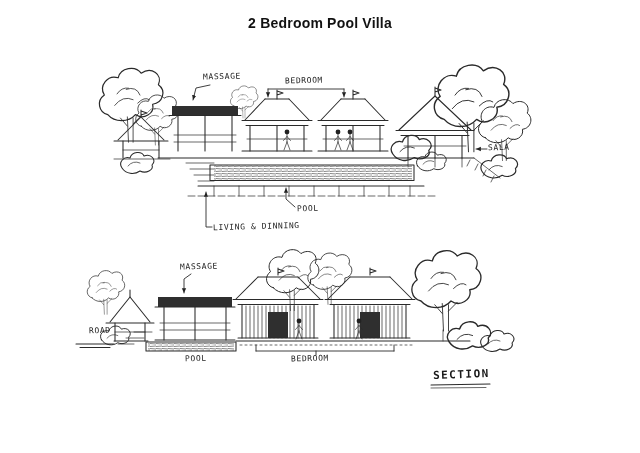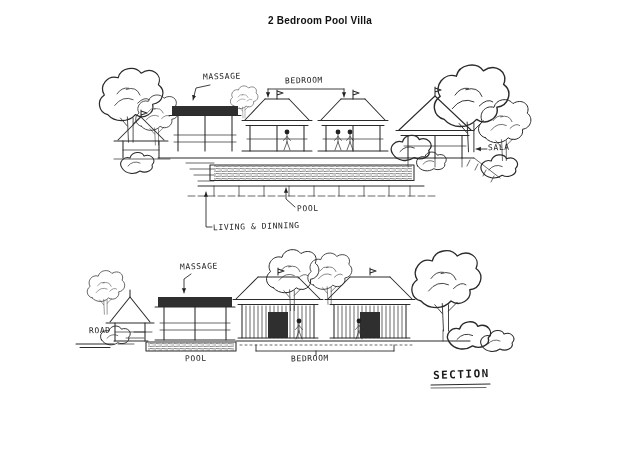--- a/index.html
+++ b/index.html
@@ -2,21 +2,21 @@
 <html><head>
 <meta charset="utf-8">
 <style>
   html,body { margin:0; padding:0; background:#ffffff; }
   .page {
     position:relative; width:640px; height:453px; background:#ffffff;
     overflow:hidden; font-family:"Liberation Sans", sans-serif;
   }
   .title {
     position:absolute; top:15px; left:0; width:100%;
-    text-align:center; font-size:10px; font-weight:bold; color:#111;
+    text-align:center; font-size:14px; font-weight:bold; color:#111;
     font-family:"Liberation Sans", sans-serif; margin:0; letter-spacing:0.2px;
   }
   .art { position:absolute; left:0; top:0; width:640px; height:453px; }
   .art path { fill:none; stroke:#2a2a2a; stroke-width:1.05; stroke-linecap:round; stroke-linejoin:round; }
   .art .s2 { stroke-width:0.7; }
   .art .ld path { stroke-width:0.9; }
   .overlay { position:absolute; inset:0; pointer-events:none; }
   .lbl {
     position:absolute; font-family:"DejaVu Sans Mono", monospace;
     font-size:8px; letter-spacing:0.6px; color:#1d1d1d; white-space:nowrap;

